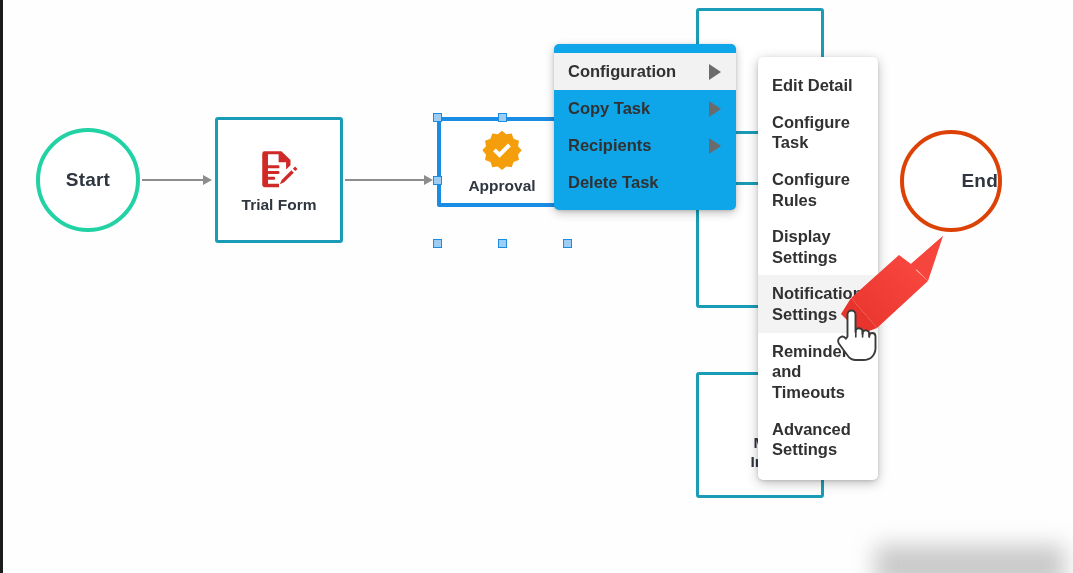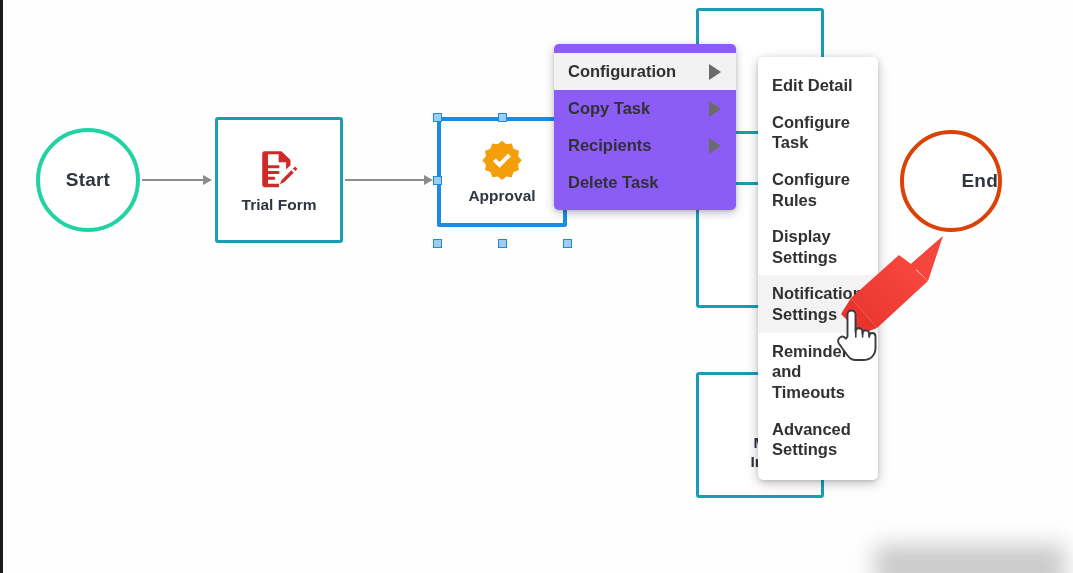--- a/index.html
+++ b/index.html
@@ -74,21 +74,21 @@
     line-height: 1.15;
   }
   #node-trialform {
     left: 215px; top: 117px;
     width: 128px; height: 126px;
     border: 3px solid #1a9cb7;
     border-radius: 3px;
   }
   #node-approval {
     left: 437px; top: 117px;
-    width: 130px; height: 110px;
+    width: 130px; height: 90px;
     border: 4px solid #1b8ce3;
     border-radius: 2px;
     z-index: 3;
   }
   
   .ghost-box {
     position: absolute;
     background: #ffffff;
     border: 3px solid #1a9cb7;
     border-radius: 3px;
@@ -148,21 +148,21 @@
     border: 1px solid #1b8ce3;
     box-sizing: border-box;
     z-index: 4;
   }
 
   
   #menu-main {
     position: absolute;
     left: 554px; top: 44px;
     width: 182px;
-    background: #8b5cf6;
+    background: #0ea5e9;
     border-radius: 5px;
     box-shadow: 0 3px 10px rgba(0,0,0,0.24), 0 1px 3px rgba(0,0,0,0.12);
     padding: 9px 0 9px 0;
     z-index: 10;
   }
   .menu-item {
     display: flex;
     align-items: center;
     justify-content: space-between;
     padding: 9px 15px 9px 14px;

